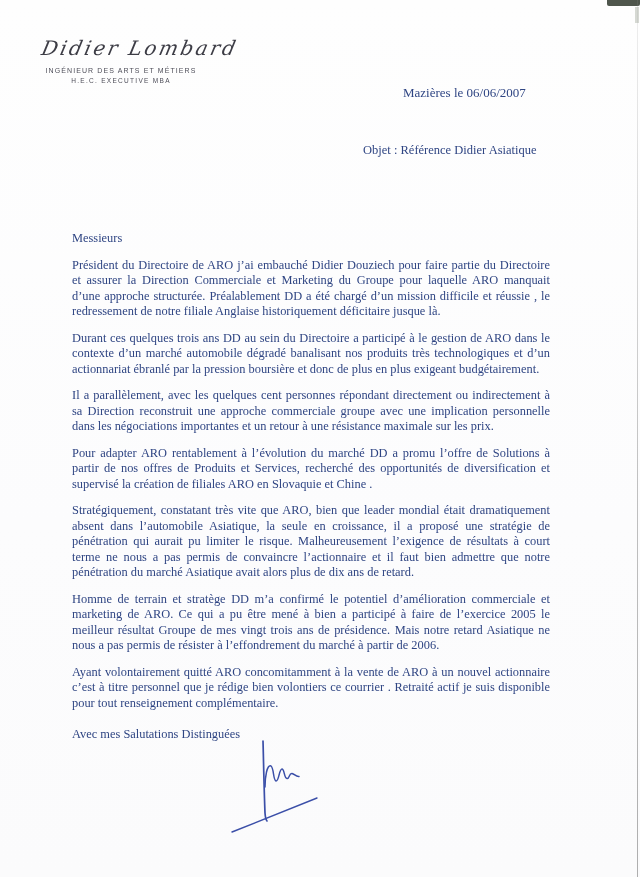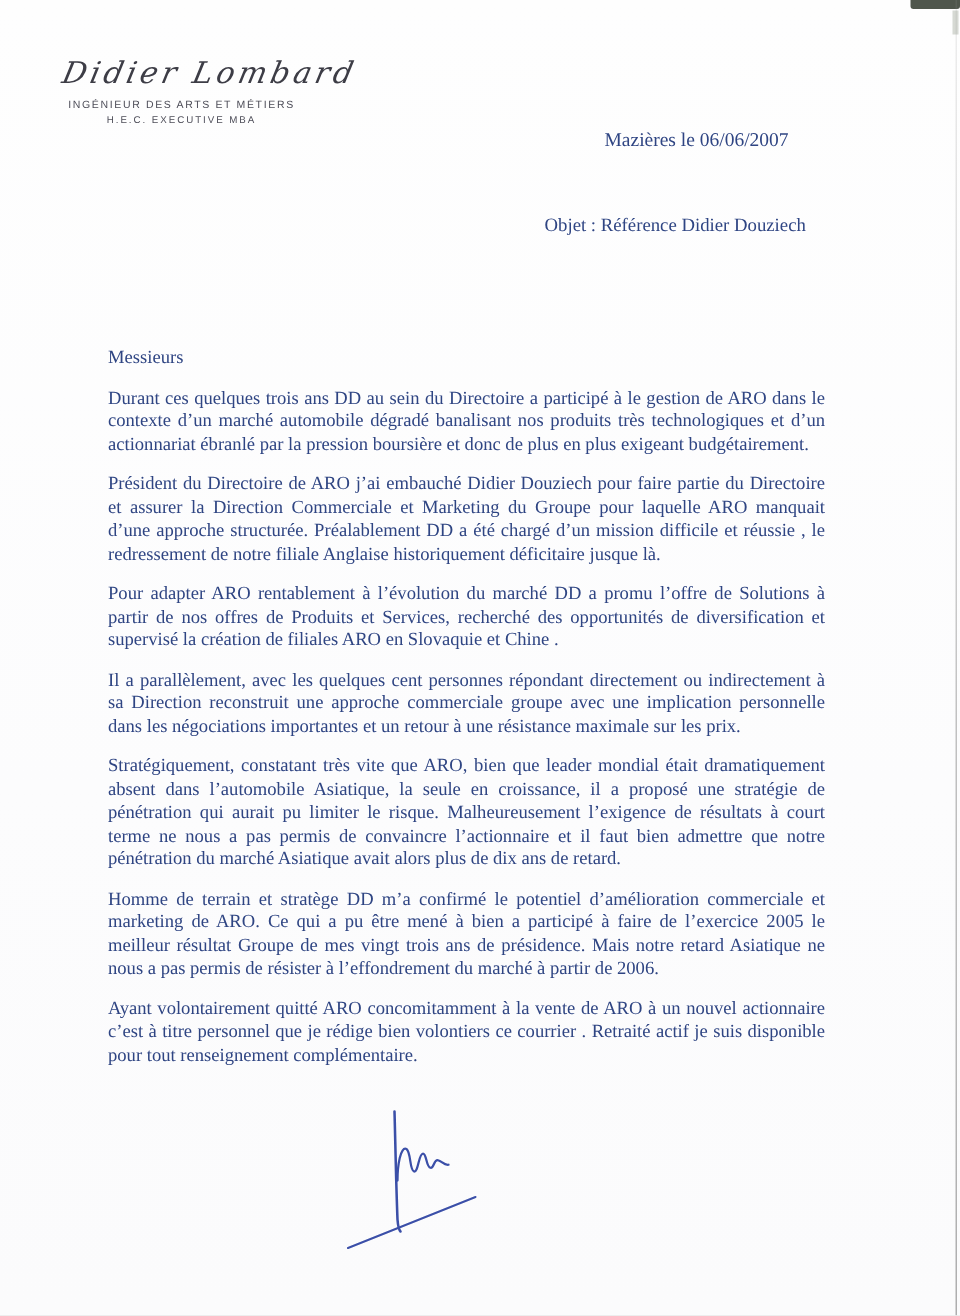--- a/index.html
+++ b/index.html
@@ -126,31 +126,32 @@
 <div class="page">
 
   <div class="letterhead">
     <div class="lh-name">Didier Lombard</div>
     <div class="lh-sub1">INGÉNIEUR DES ARTS ET MÉTIERS</div>
     <div class="lh-sub2">H.E.C. EXECUTIVE MBA</div>
   </div>
 
   <div class="dateline">Mazières le 06/06/2007</div>
 
-  <div class="subject">Objet : Référence Didier Douziech</div>
+  <div class="subject">Objet : Référence Didier Asiatique</div>
 
   <div class="body-text">
     <p class="salutation">Messieurs</p>
+    <p class="para">Président du Directoire de ARO j’ai embauché Didier Douziech pour faire partie du Directoire et assurer la Direction Commerciale et Marketing du Groupe pour laquelle ARO manquait d’une approche structurée. Préalablement DD a été chargé d’un mission difficile et réussie , le redressement de notre filiale Anglaise historiquement déficitaire jusque là.</p>
     <p class="para">Durant ces quelques trois ans DD au sein du Directoire a participé à le gestion de ARO dans le contexte d’un marché automobile dégradé banalisant nos produits très technologiques et d’un actionnariat ébranlé par la pression boursière et donc de plus en plus exigeant budgétairement.</p>
-    <p class="para">Président du Directoire de ARO j’ai embauché Didier Douziech pour faire partie du Directoire et assurer la Direction Commerciale et Marketing du Groupe pour laquelle ARO manquait d’une approche structurée. Préalablement DD a été chargé d’un mission difficile et réussie , le redressement de notre filiale Anglaise historiquement déficitaire jusque là.</p>
+    <p class="para">Il a parallèlement, avec les quelques cent personnes répondant directement ou indirectement à sa Direction reconstruit une approche commerciale groupe avec une implication personnelle dans les négociations importantes et un retour à une résistance maximale sur les prix.</p>
     <p class="para">Pour adapter ARO rentablement à l’évolution du marché DD a promu l’offre de Solutions à partir de nos offres de Produits et Services, recherché des opportunités de diversification et supervisé la création de filiales ARO en Slovaquie et Chine .</p>
-    <p class="para">Il a parallèlement, avec les quelques cent personnes répondant directement ou indirectement à sa Direction reconstruit une approche commerciale groupe avec une implication personnelle dans les négociations importantes et un retour à une résistance maximale sur les prix.</p>
     <p class="para">Stratégiquement, constatant très vite que ARO, bien que leader mondial  était dramatiquement absent dans l’automobile Asiatique, la seule en croissance, il a proposé une stratégie de pénétration qui aurait pu limiter le risque. Malheureusement l’exigence de résultats à court terme ne nous a pas permis de convaincre l’actionnaire et il faut bien admettre que notre pénétration du marché Asiatique avait alors plus de dix ans de retard.</p>
     <p class="para">Homme de terrain et stratège DD m’a confirmé le potentiel d’amélioration commerciale et marketing de ARO. Ce qui a pu être mené à bien a participé à faire de l’exercice 2005 le meilleur résultat Groupe de mes vingt trois ans de présidence. Mais notre retard Asiatique ne nous a pas permis de résister à l’effondrement du marché à partir de 2006.</p>
     <p class="para last-para">Ayant volontairement quitté ARO concomitamment à la vente de ARO à un nouvel actionnaire c’est à titre personnel que je rédige bien volontiers ce courrier . Retraité actif je suis disponible pour tout renseignement complémentaire.</p>
+    <p class="closing">Avec mes Salutations Distinguées</p>
   </div>
 
   <svg class="signature" viewBox="0 0 110 112" fill="none" xmlns="http://www.w3.org/2000/svg">
     <path d="M41 8 C41.5 25, 42 55, 43 80 C43.3 84, 44 87, 45 88" stroke-width="1.7" stroke-linecap="round" stroke="#3b4fa8"></path>
     <path d="M43 54 C43 44, 45 31, 49 33 C52 35, 51 47, 54 48 C57 48.5, 57 36, 60 36 C62.5 36, 62 45, 65 45.5 C67.5 46, 67 40, 70 40.5 C72.5 41, 74 44, 77 43.5" stroke-width="1.5" stroke-linecap="round" stroke="#3b4fa8"></path>
     <path d="M10 99 L95 65" stroke-width="1.4" stroke-linecap="round" stroke="#3b4fa8"></path>
   </svg>
 
   <div class="corner-mark"></div>
   <div class="corner-speck"></div>

